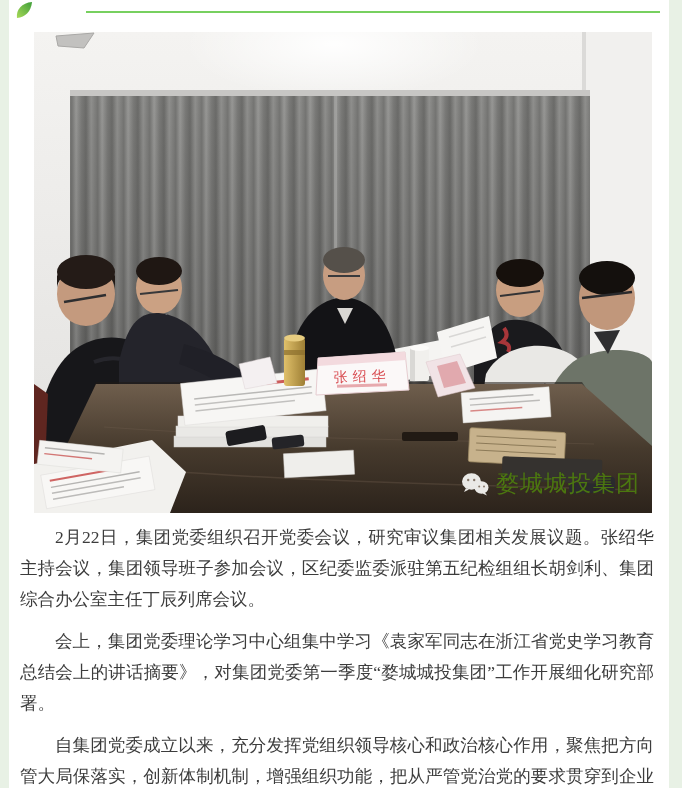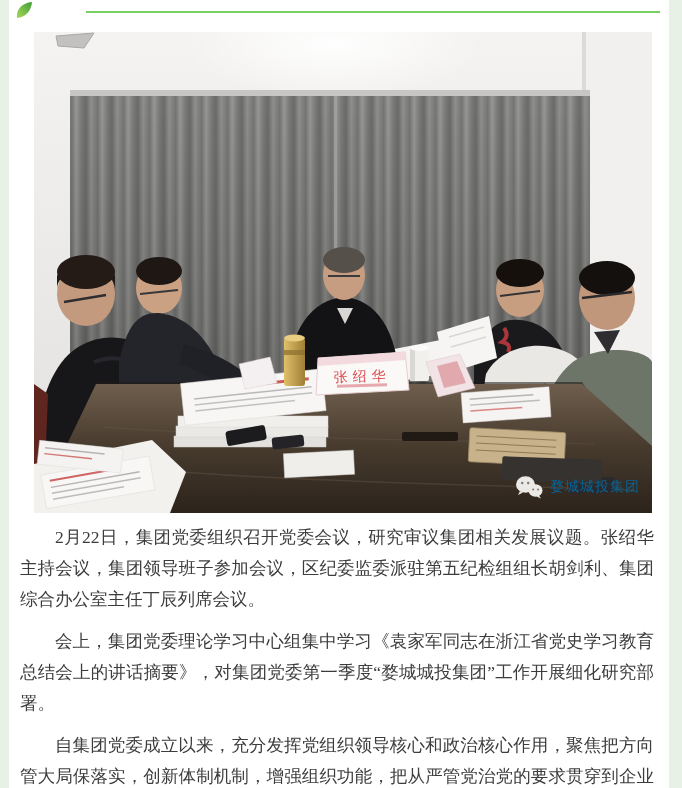--- a/index.html
+++ b/index.html
@@ -13,21 +13,21 @@
   .header{position:absolute;top:0;left:0;width:682px;height:32px;}
   .leaf{position:absolute;left:16px;top:2px;width:17px;height:17px;}
   .divider{position:absolute;left:86px;top:11px;width:574px;height:2px;background:#77d05f;}
   .photo{
     position:absolute;left:34px;top:32px;width:618px;height:481px;
     background:#e7e6e4;overflow:hidden;
   }
   .photo svg.scene{display:block;width:618px;height:481px;}
   .watermark{
     position:absolute;right:12px;bottom:14px;display:flex;align-items:center;gap:7px;
-    color:#0369a1;font-size:14px;letter-spacing:1px;
+    color:#4d7c0f;font-size:23px;letter-spacing:1px;
     text-shadow:0 1px 2px rgba(60,45,30,.35);
     font-family:Liberation Serif, serif;opacity:.95;
   }
   .article{
     position:absolute;left:9px;top:513px;width:660px;box-sizing:border-box;
     padding:9px 11px 0 11px;color:#3c3c3c;font-size:17.5px;line-height:31px;
     text-align:justify;
   }
   .article p{margin:0 4px 11px 0;text-indent:2em;}
 </style>

